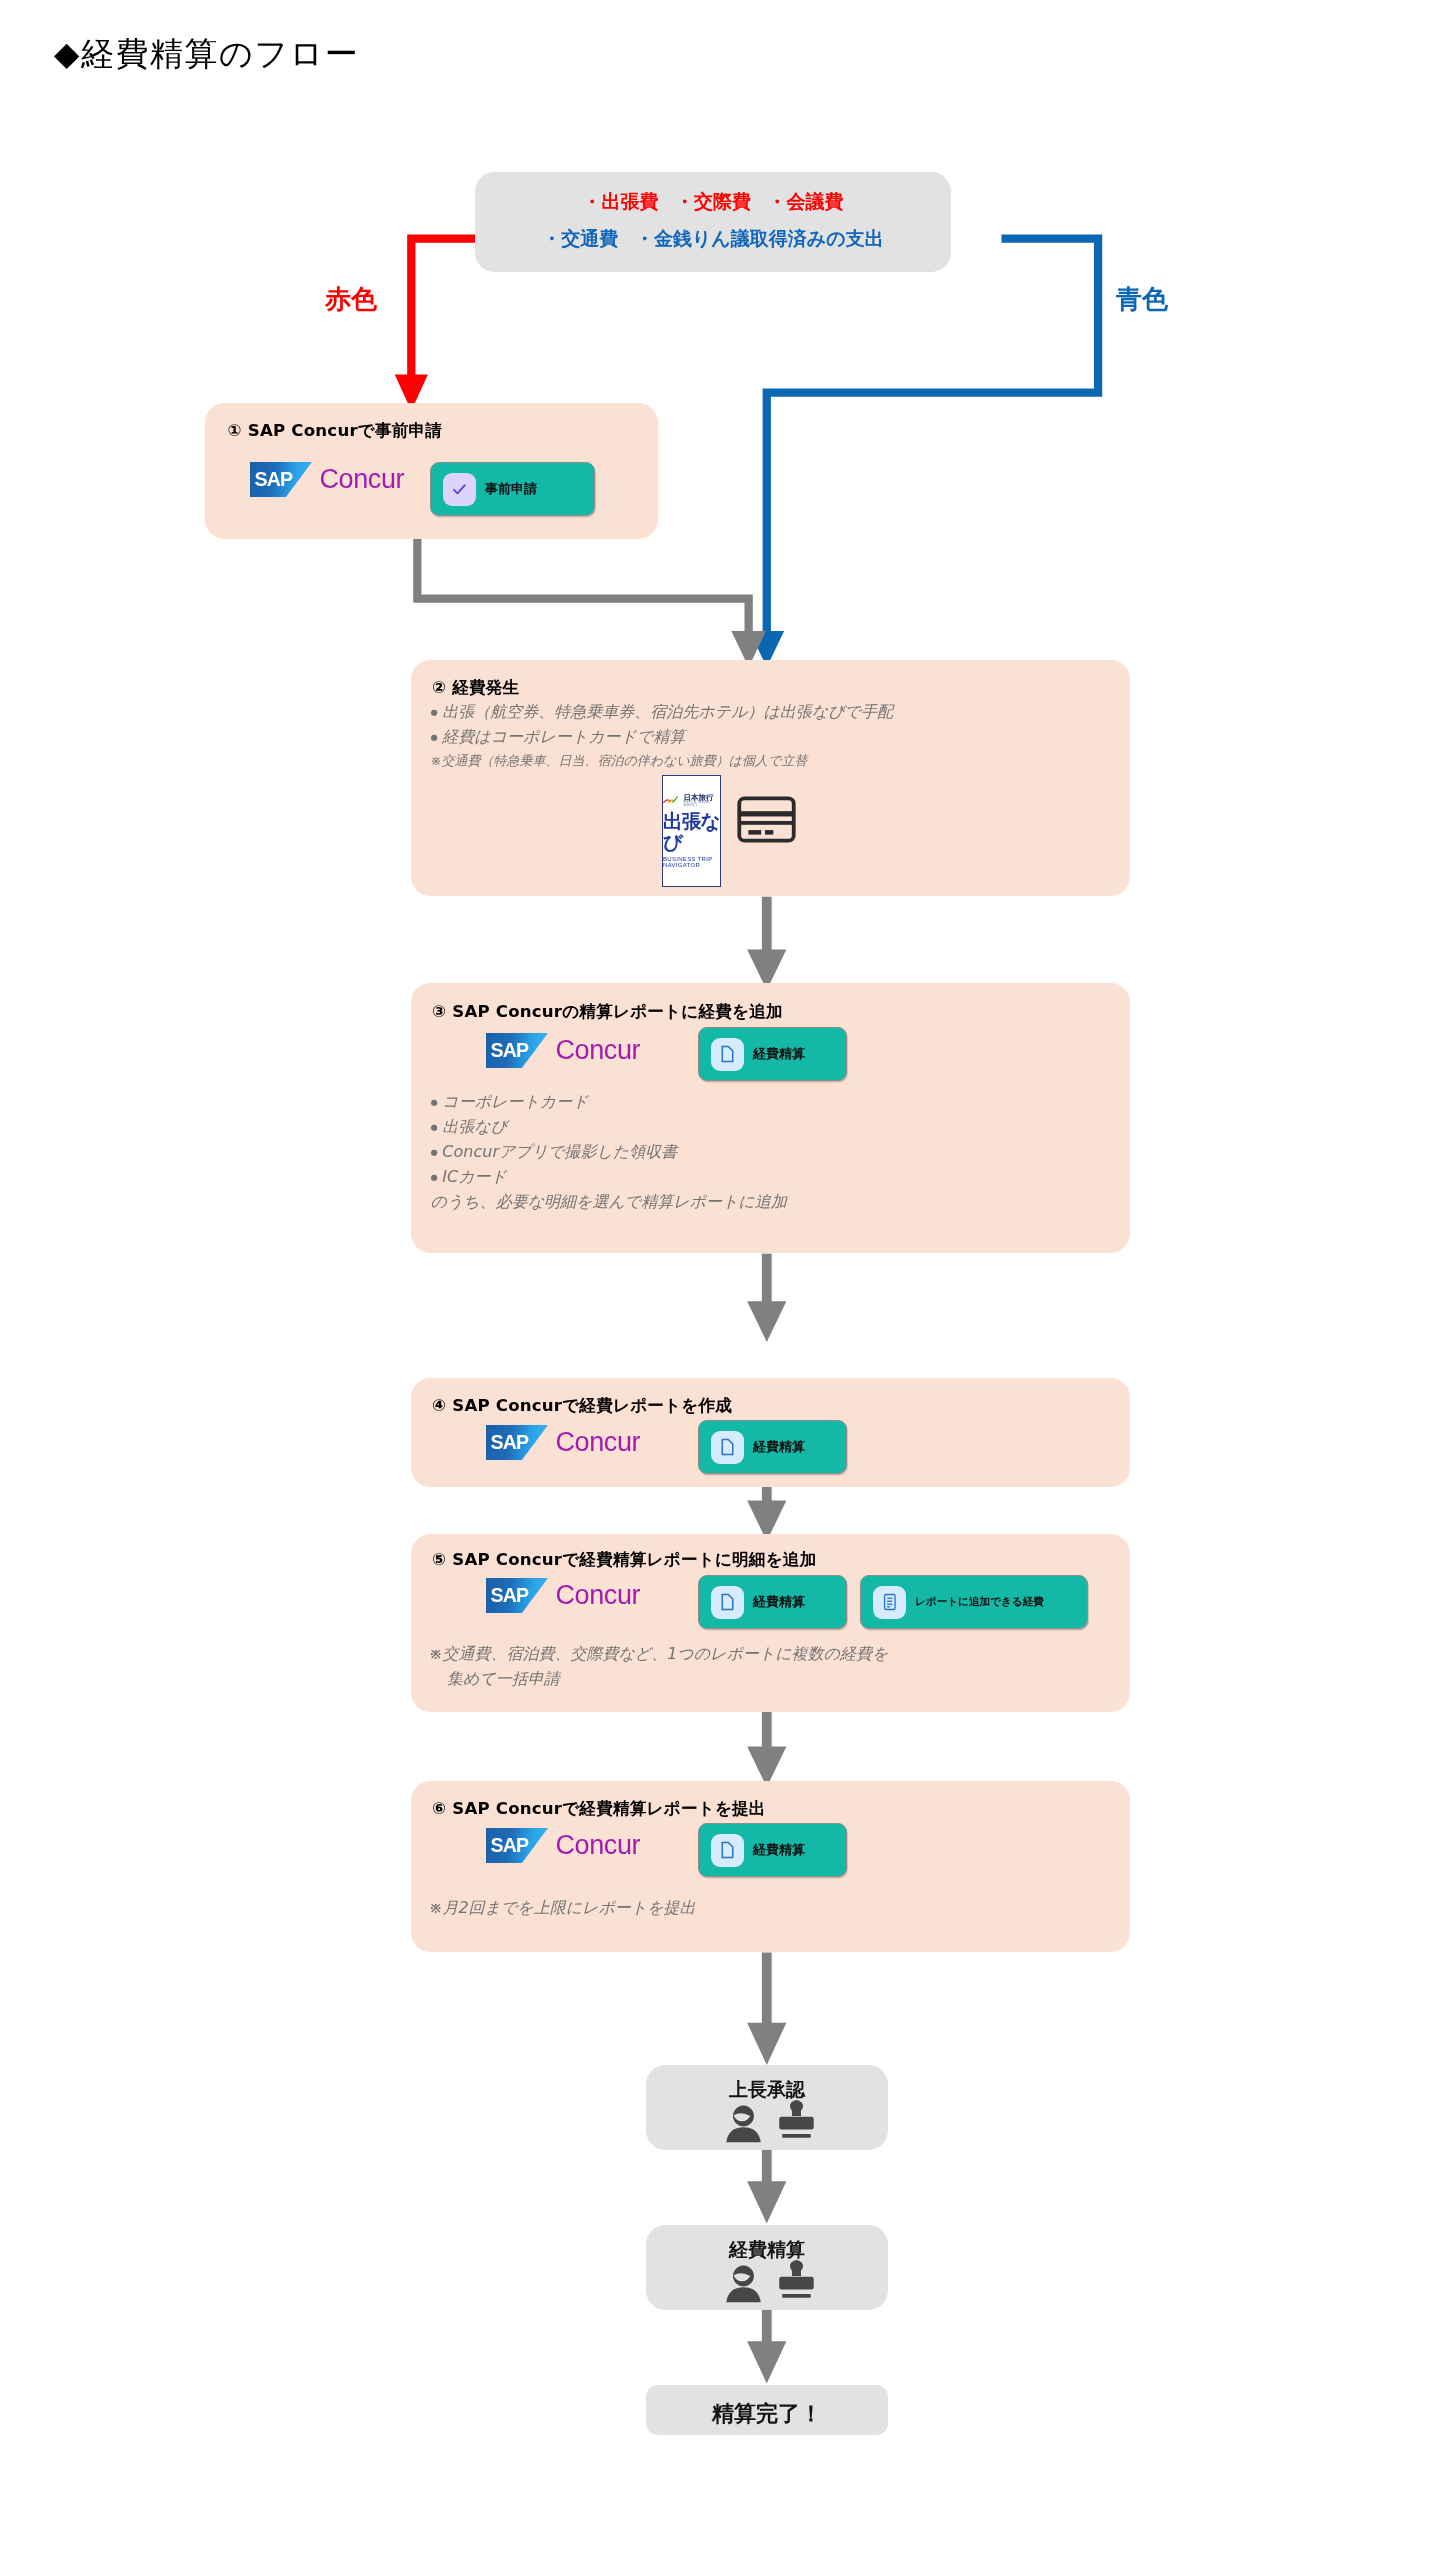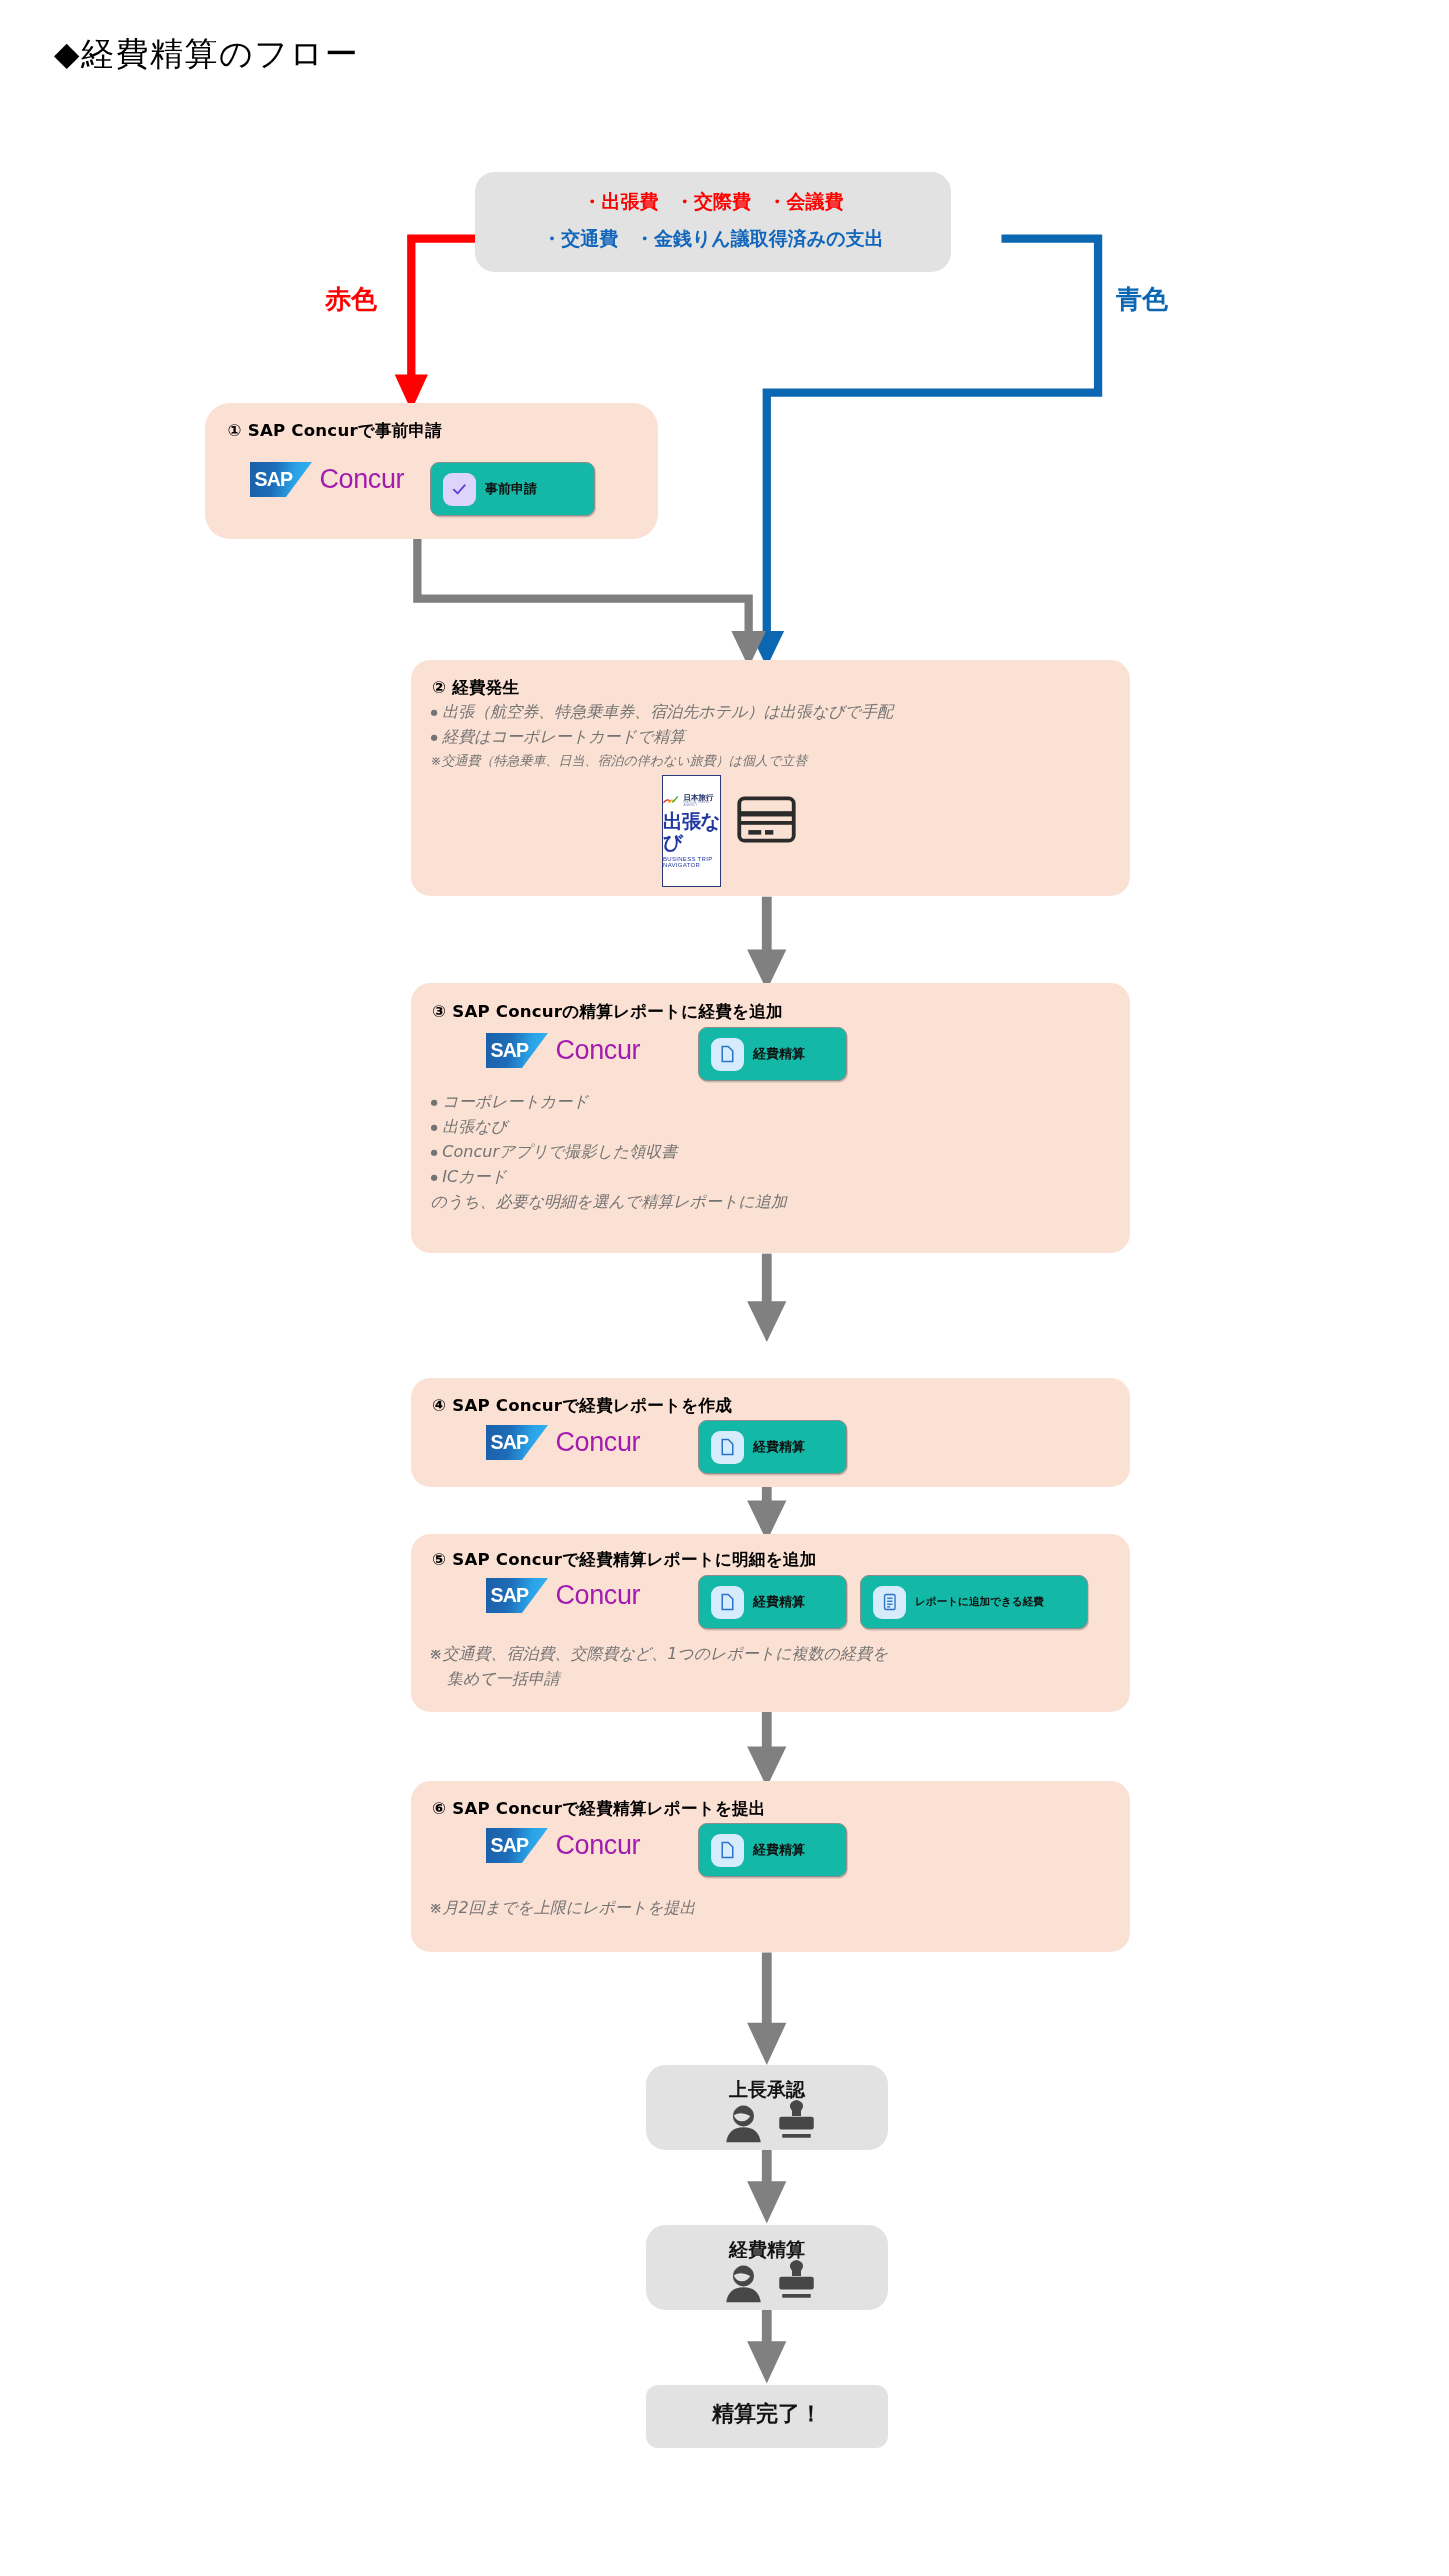--- a/index.html
+++ b/index.html
@@ -173,21 +173,21 @@
 
   <div class="box gray" style="left:475px; top:172px; width:476px; height:100px;">
     <div class="cat-line red" style="top:16.6px;">
       <span>・</span><span>出張費</span><span class="sep"></span><span>・</span><span>交際費</span><span class="sep"></span><span>・</span><span>会議費</span>
     </div>
     <div class="cat-line blue" style="top:54px;">
       <span>・</span><span>交通費</span><span class="sep"></span><span>・</span><span>金銭りん議取得済みの支出</span>
     </div>
   </div>
 
-  <div class="box peach" style="left:205px; top:403px; width:453px; height:136px;border-radius:25px;">
+  <div class="box peach" style="left:205px; top:403px; width:453px; height:136px;">
     <div class="step-head" style="left:22.6px; top:16.6px;">① SAP Concurで事前申請</div>
 
     <div class="sap-logo" style="left:45px; top:59px;">
       <div class="sap-mark">
         <span>SAP</span>
       </div>
       <div class="sap-word">Concur</div>
     </div>
 
     <div class="chip" style="left:225px; top:59px; width:165px; height:54px;">
@@ -366,18 +366,18 @@
     </span>
     <span style="position:absolute; left:127px; top:33px;">
       <svg width="47" height="45" viewBox="0 0 62 60">
         <path d="M24 6 q7 -7 14 0 q4 5 -1 11 v7 h-12 v-7 q-5 -6 -1 -11 z" fill="#474747"></path>
         <rect x="8" y="25" width="46" height="17" rx="3" fill="#474747"></rect>
         <rect x="12" y="48" width="38" height="5" fill="#474747"></rect>
       </svg>
     </span>
   </div>
 
-  <div class="box gray" style="left:646px; top:2385px; width:242px; height:63px; border-radius:12px;">
+  <div class="box gray" style="left:646px; top:2385px; width:242px; height:50px; border-radius:12px;">
     <div class="final-title" style="top:13.6px;">精算完了！</div>
   </div>
 
 </div>
 
 
 </body></html>

